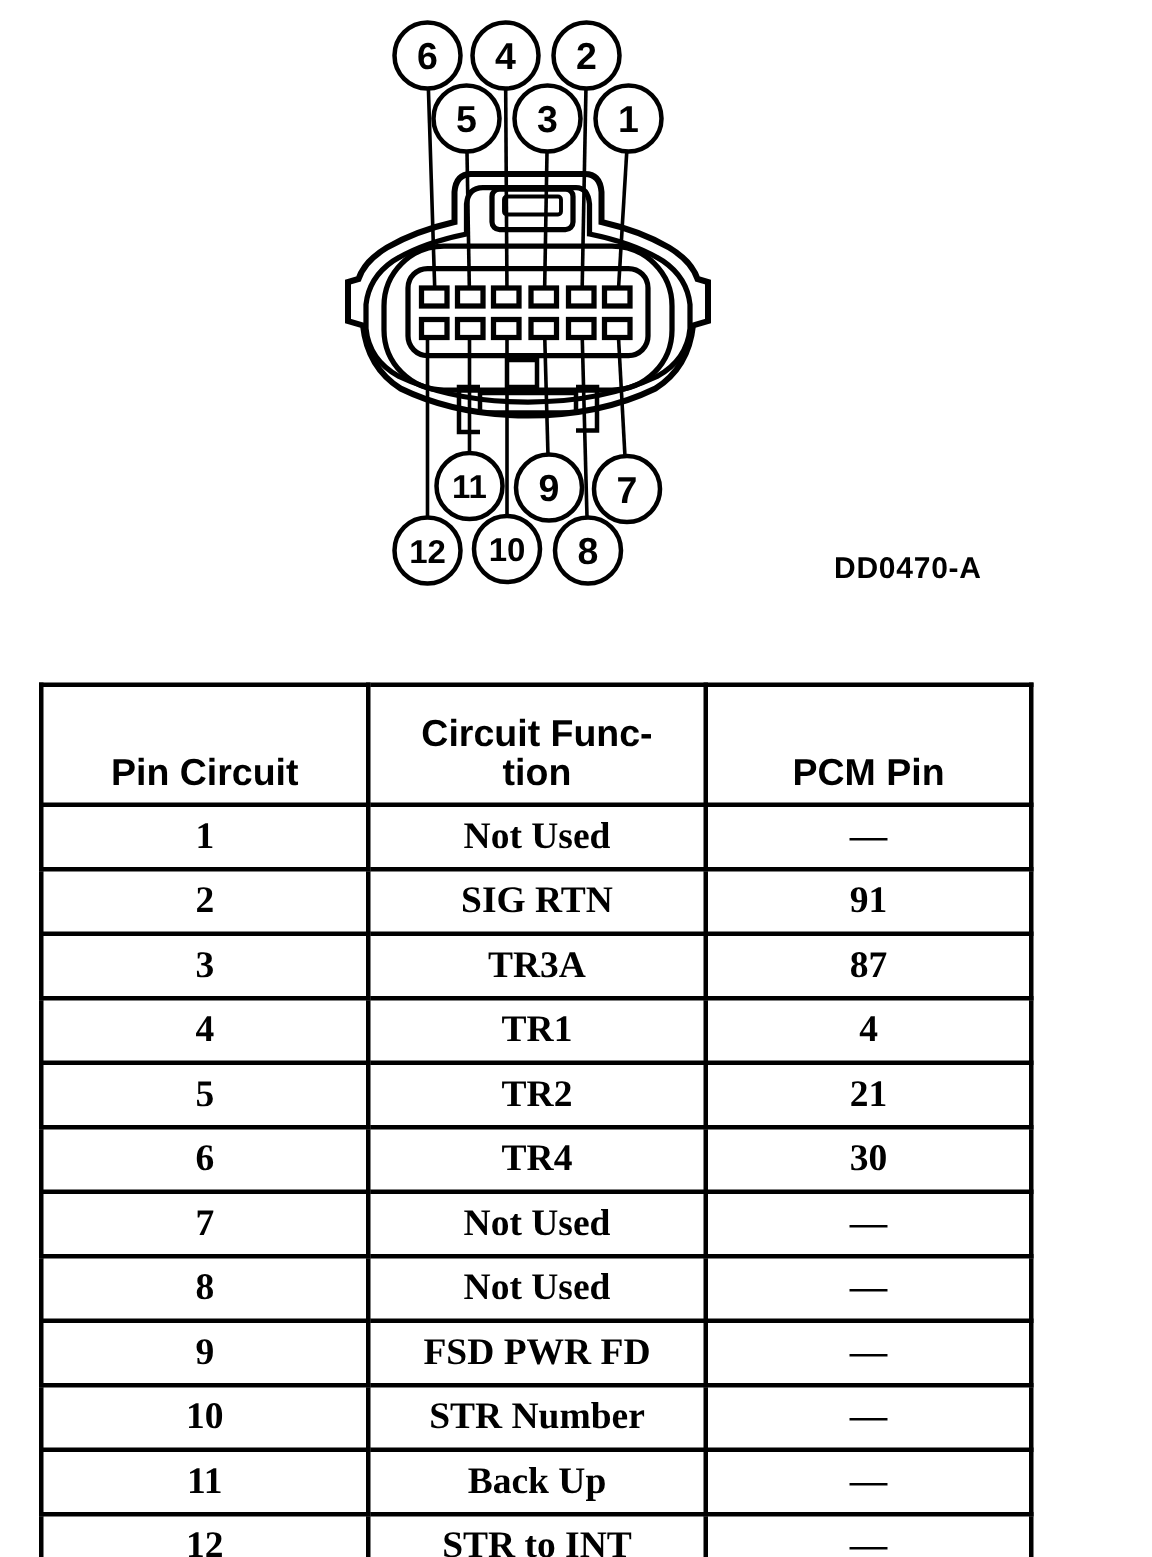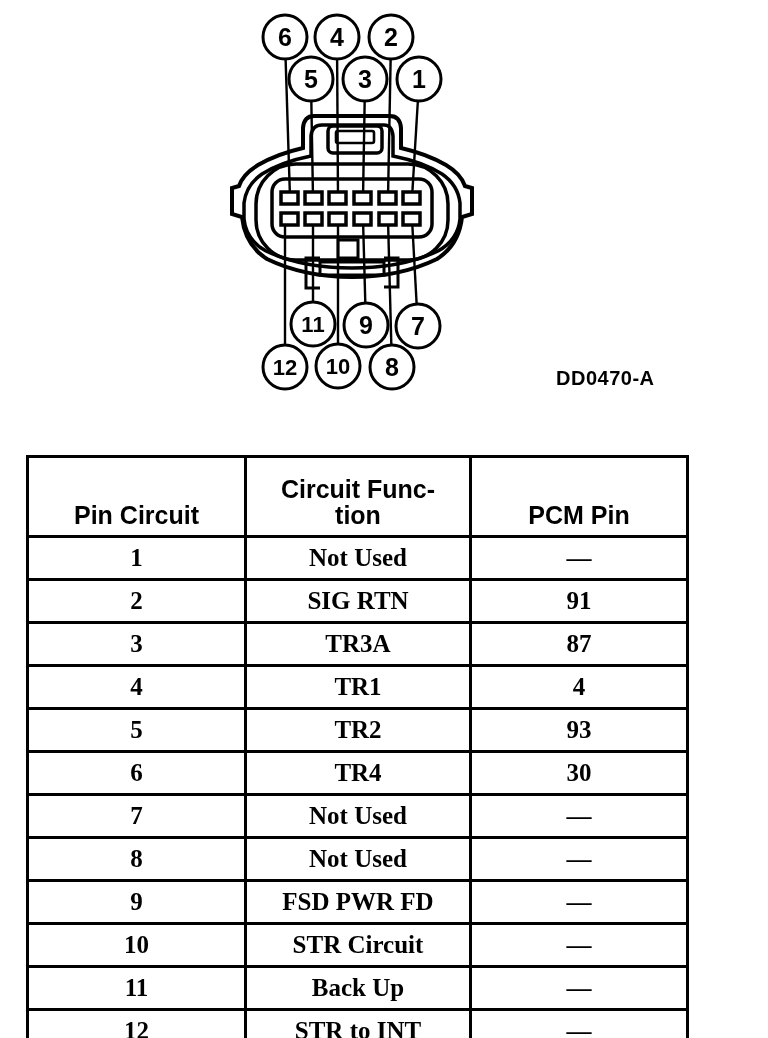--- a/index.html
+++ b/index.html
@@ -190,21 +190,21 @@
           <td>87</td>
         </tr>
         <tr>
           <td>4</td>
           <td>TR1</td>
           <td>4</td>
         </tr>
         <tr>
           <td>5</td>
           <td>TR2</td>
-          <td>93</td>
+          <td>21</td>
         </tr>
         <tr>
           <td>6</td>
           <td>TR4</td>
           <td>30</td>
         </tr>
         <tr>
           <td>7</td>
           <td>Not Used</td>
           <td>—</td>
@@ -214,21 +214,21 @@
           <td>Not Used</td>
           <td>—</td>
         </tr>
         <tr>
           <td>9</td>
           <td>FSD PWR FD</td>
           <td>—</td>
         </tr>
         <tr>
           <td>10</td>
-          <td>STR Circuit</td>
+          <td>STR Number</td>
           <td>—</td>
         </tr>
         <tr>
           <td>11</td>
           <td>Back Up</td>
           <td>—</td>
         </tr>
         <tr>
           <td>12</td>
           <td>STR to INT</td>

